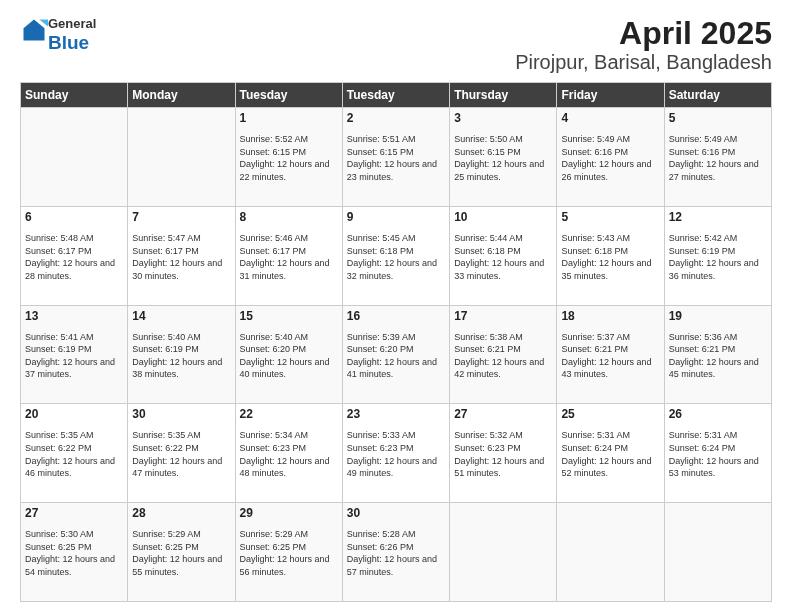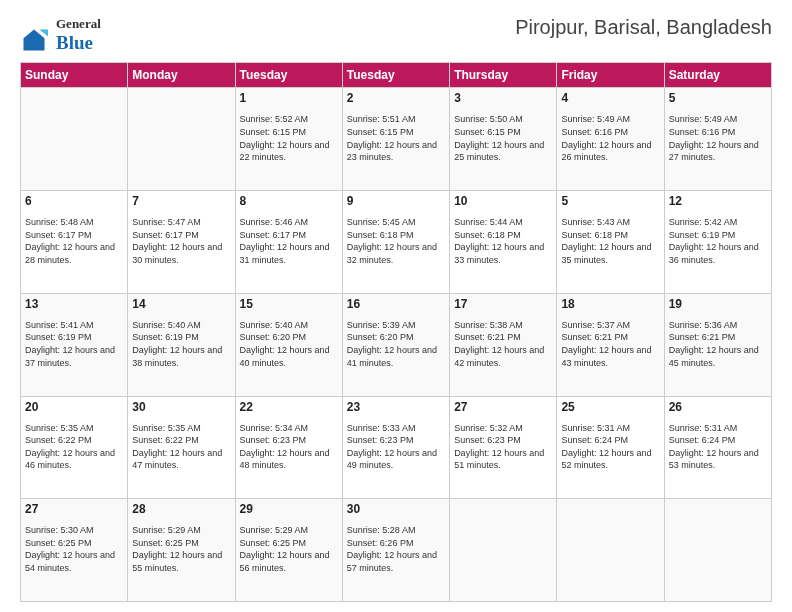--- a/index.html
+++ b/index.html
@@ -18,23 +18,22 @@
       flex-direction: column;
     }
     .header {
       display: flex;
       justify-content: space-between;
       align-items: flex-start;
       margin-bottom: 8px;
     }
     .logo {
       display: flex;
-      align-items: flex-end;
-      gap: 8px;
-      font-family: Liberation Serif, serif;
+      align-items: flex-start;
+      gap: 0;
     }
     .logo-icon {
       width: 28px;
       height: 28px;
     }
     .title-block {
       text-align: right;
     }
     .main-title {
       font-size: 32px;
@@ -81,38 +80,39 @@
       color: #333;
       line-height: 1.4;
       margin-top: 8px;
     }
     .empty-cell {
       background: #fff;
     }
     tr:nth-child(odd) td { background: #f9f9f9; }
     tr:nth-child(even) td { background: #fff; }
     
-    tr:first-child th { background: #be185d; }
+    tr:first-child th { background: #404040; }
   </style>
 </head>
 <body>
 
 <div class="page">
   <div class="header">
     <div class="logo">
       <svg class="logo-icon" viewBox="0 0 32 32">
         <polygon points="16,4 28,14 28,28 4,28 4,14" fill="#1a6ab1"></polygon>
         <polygon points="22,4 32,12 32,4" fill="#4db8e8"></polygon>
       </svg>
       <div>
         <div style="font-size:13px; font-weight:bold; color:#333; line-height:1.2;">General</div>
         <div style="font-size:19px; font-weight:bold; color:#1a6ab1; line-height:1.2;">Blue</div>
       </div>
     </div>
     <div class="title-block">
+      <div class="main-title">April 2025</div>
       <div class="subtitle">Pirojpur, Barisal, Bangladesh</div>
     </div>
   </div>
 
   <table class="calendar-table">
     <thead>
       <tr>
       <th>Sunday</th>
           <th>Monday</th>
           <th>Tuesday</th>

